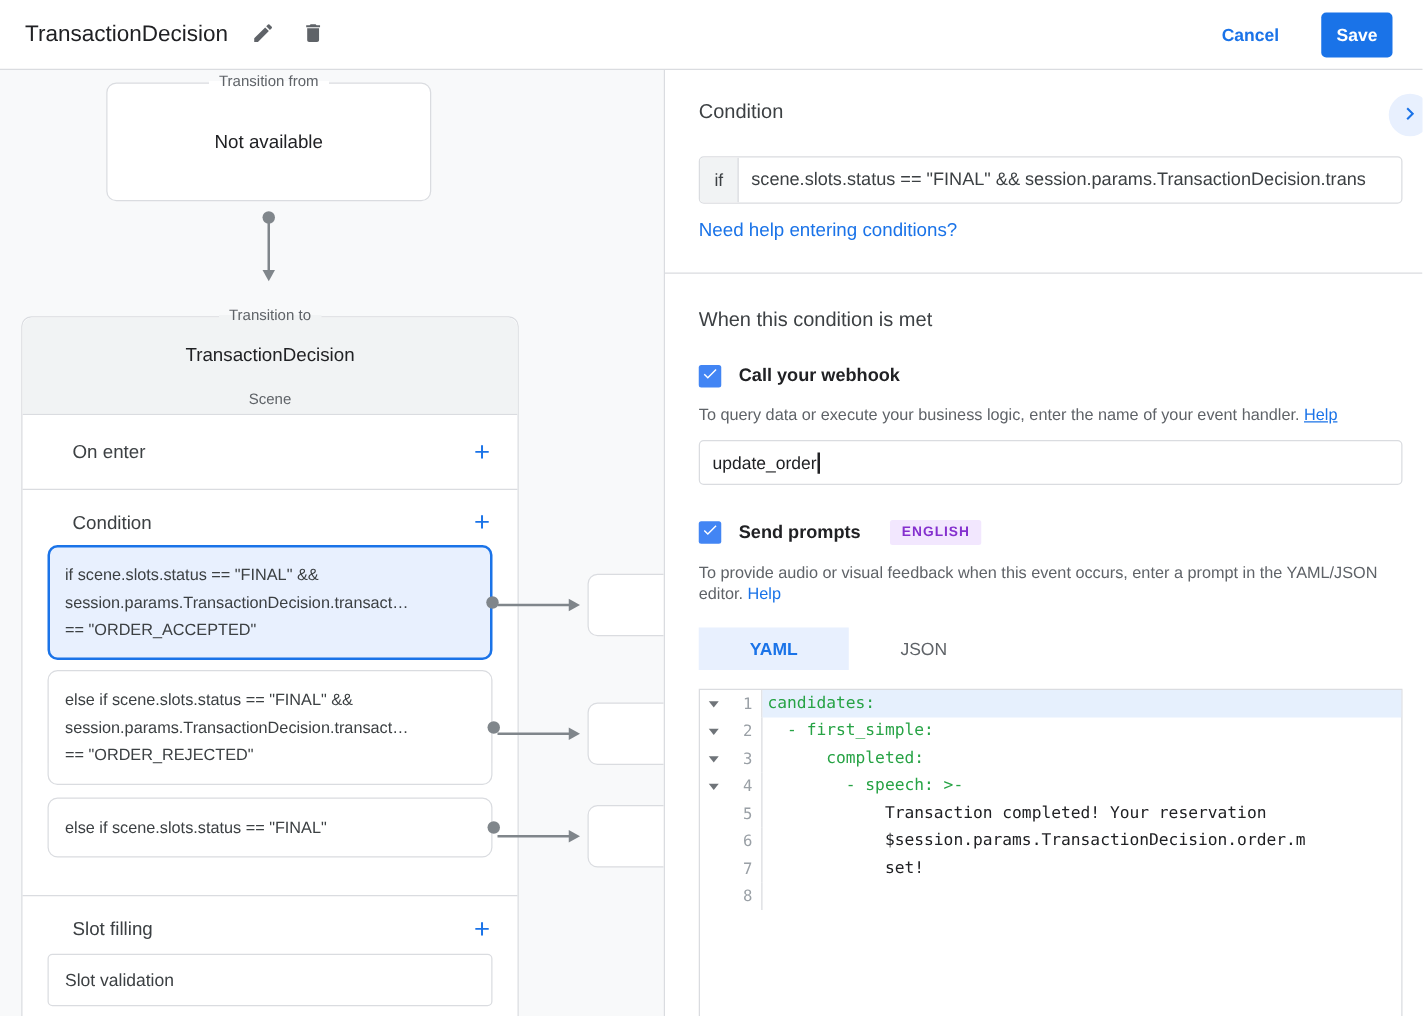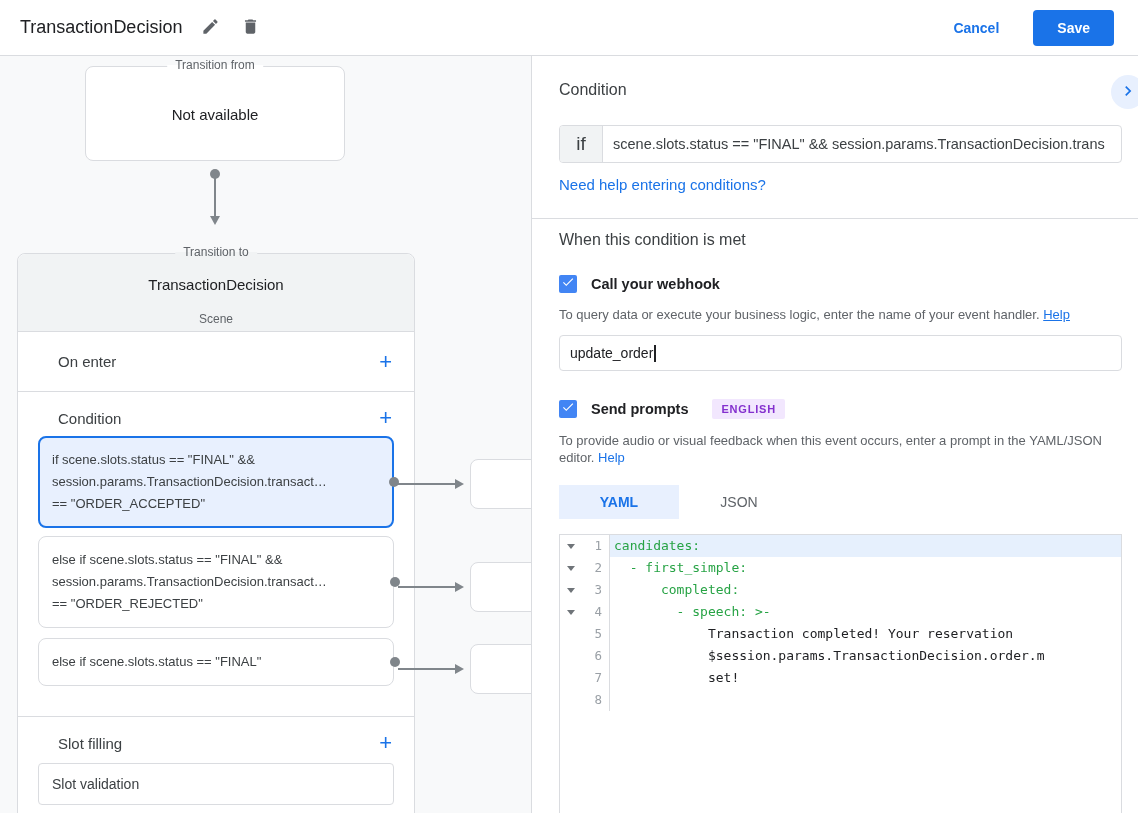--- a/index.html
+++ b/index.html
@@ -11,21 +11,21 @@
     background:#fff; border-bottom:1px solid #dadce0; display:flex; align-items:center;
     padding:0 24px 0 20px; z-index:30; }
   .topbar .title { font-size:18px; color:#202124; }
   .icon-btn { background:none; border:none; cursor:pointer; width:32px; height:32px;
     display:flex; align-items:center; justify-content:center; }
   .icon-btn svg { fill:#5f6368; }
   .topbar .spacer { flex:1; }
   .cancel-link { color:#1a73e8; font-size:14px; font-weight:700; background:none; border:none;
     cursor:pointer; margin-right:34px; }
   .save-btn { background:#1a73e8; color:#fff; font-size:14px; font-weight:700; border:none;
-    border-radius:4px; height:36px; padding:0 24px; cursor:pointer;text-align:center; }
+    border-radius:4px; height:36px; padding:0 12px; cursor:pointer;text-align:center; }
 
   
   .canvas { position:absolute; left:0; top:56px; width:531px; height:757px;
     background:#f8f9fa; overflow:hidden; }
 
   .tf-box { position:absolute; left:85px; top:10px; width:260px; height:95px;
     background:#fff; border:1px solid #dadce0; border-radius:8px; }
   .legend { position:absolute; top:-9px; left:50%; transform:translateX(-50%);
     font-size:12px; color:#5f6368; padding:0 8px; white-space:nowrap; }
   .legend.on-white { background:linear-gradient(#f8f9fa 50%, #ffffff 50%); }
@@ -78,29 +78,29 @@
     border-left:1px solid #dadce0; padding:0 16px 0 27px; overflow:hidden; }
   .panel-h { font-size:16px; color:#3c4043; }
   .cond-title { margin-top:25px; }
   .expand-btn { position:absolute; top:19px; right:-7px; width:34px; height:34px;
     border-radius:50%; background:#e8f0fe; border:none; cursor:pointer;
     display:flex; align-items:center; justify-content:center; }
   .expand-btn svg { fill:#1a73e8; }
 
   .if-row { margin-top:26px; height:38px; display:flex; align-items:stretch;
     border:1px solid #dadce0; border-radius:4px; overflow:hidden; background:#fff; }
-  .if-prefix { width:43px; background:#f1f3f4; border-right:1px solid #dadce0;
-    display:flex; align-items:center; justify-content:center; font-size:19px; color:#3c4043; }
+  .if-prefix { width:31px; background:#f1f3f4; border-right:1px solid #dadce0;
+    display:flex; align-items:center; justify-content:center; font-size:14px; color:#3c4043; }
   .if-value { flex:1; display:flex; align-items:center; padding:0 10px; font-size:14.5px;
     color:#3c4043; white-space:nowrap; overflow:hidden; }
 
   .link { color:#1a73e8; text-decoration:none; cursor:pointer; }
   .help-cond { display:inline-block; margin-top:13px; font-size:15px; }
   .panel-div { border-top:1px solid #dadce0; margin:24px -16px 0 -27px; }
-  .when-title { margin-top:12px; }
+  .when-title { margin-top:29px; }
 
   .check-row { display:flex; align-items:center; margin-top:26px; }
   .checkbox { width:18px; height:18px; border-radius:2px; background:#4285f4; flex:0 0 18px;
     display:flex; align-items:center; justify-content:center; cursor:pointer; }
   .check-label { margin-left:14px; font-size:14.5px; font-weight:700; color:#202124; }
   .lang-badge { margin-left:24px; background:#f2e7fe; color:#8430ce; font-size:11px;
     font-weight:700; letter-spacing:0.8px; padding:4px 9px; border-radius:2px; }
 
   .helper { margin-top:13px; font-size:13px; color:#5f6368; line-height:17px; }
   .helper .u { text-decoration:underline; }

